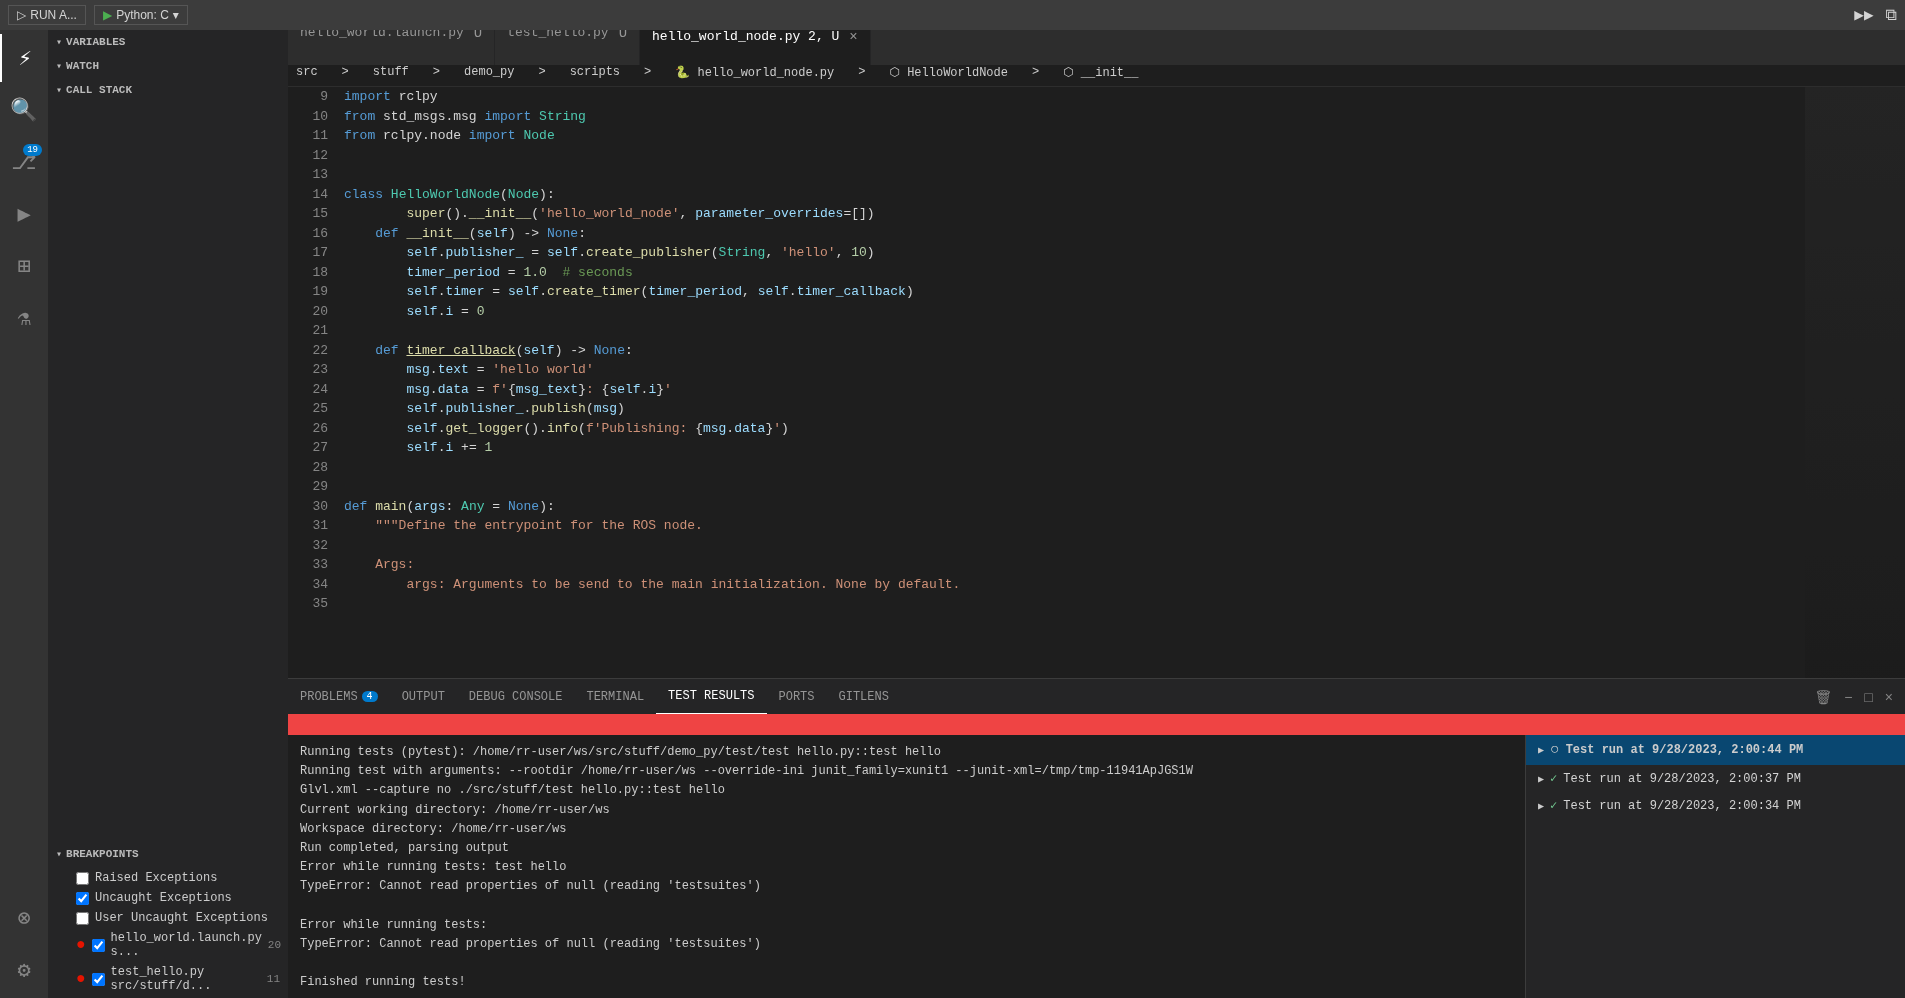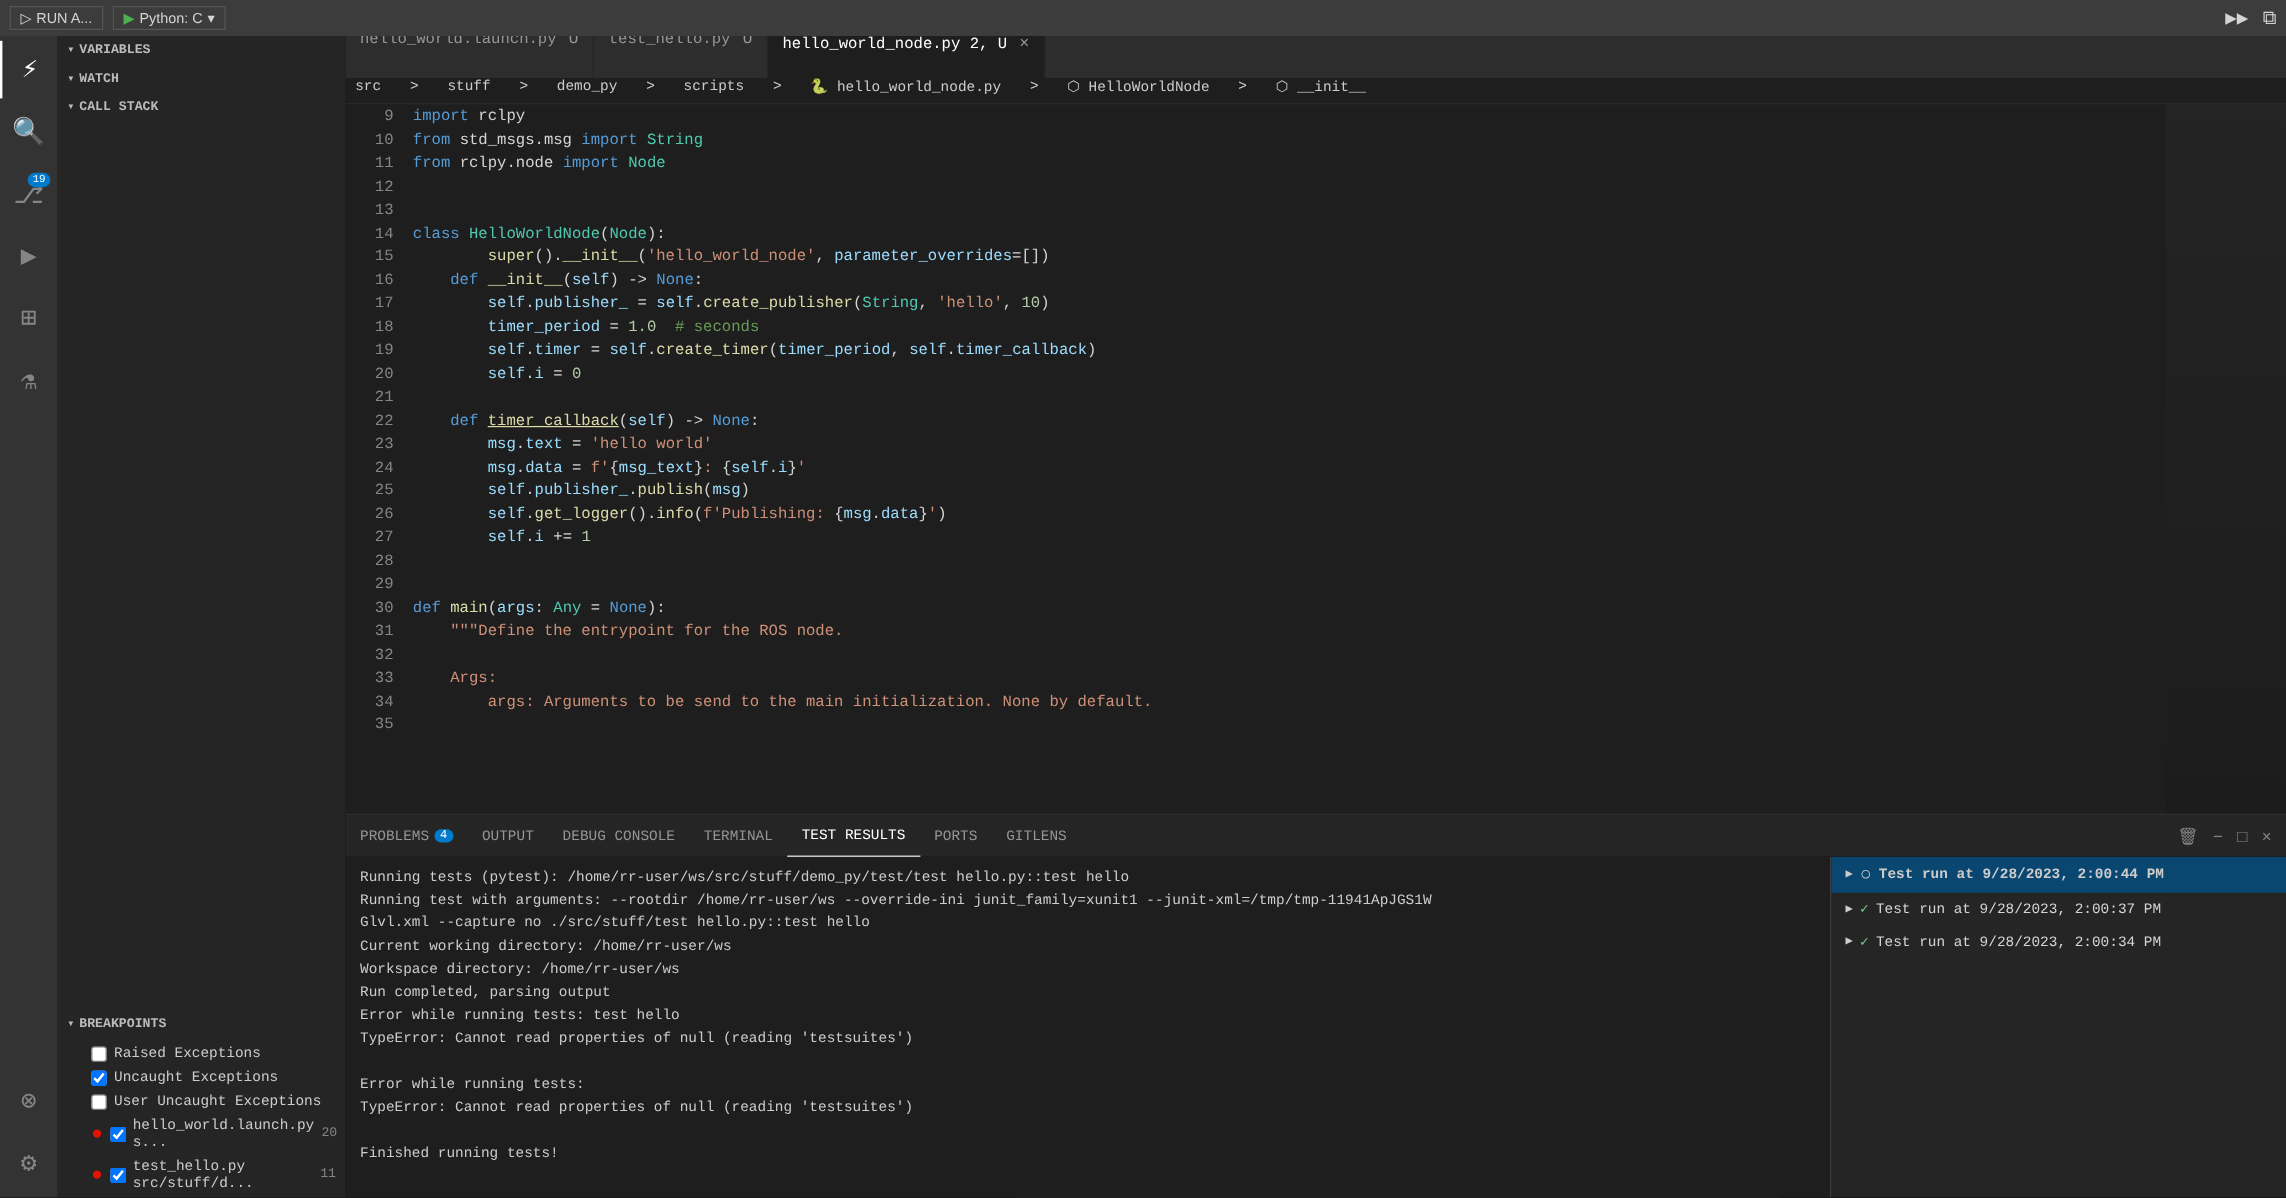--- a/index.html
+++ b/index.html
@@ -60,21 +60,21 @@
     .cls { color: #4ec9b0; }
     .var { color: #9cdcfe; }
     .op { color: #d4d4d4; }
     .punc { color: #d4d4d4; }
     .none-kw { color: #569cd6; }
 
     
     .minimap { width: 100px; background: #1e1e1e; overflow: hidden; flex-shrink: 0; opacity: 0.7; }
 
     
-    .bottom-panel { height: 320px; background: #000000; display: flex; flex-direction: column; border-top: 1px solid #3c3c3c; flex-shrink: 0; }
+    .bottom-panel { height: 320px; background: #ef4444; display: flex; flex-direction: column; border-top: 1px solid #3c3c3c; flex-shrink: 0; gap: 21px; }
     .panel-tabs { height: 35px; background: #252526; display: flex; align-items: center; padding: 0; flex-shrink: 0; }
     .panel-tab { padding: 0 12px; height: 35px; display: flex; align-items: center; font-size: 12px; cursor: pointer; color: #969696; white-space: nowrap; }
     .panel-tab.active { color: #ffffff; border-bottom: 1px solid #ffffff; }
     .panel-tab .badge { background: #007acc; color: white; border-radius: 8px; font-size: 10px; padding: 0 5px; margin-left: 4px; }
     .panel-content { display: flex; flex: 1; overflow: hidden; }
 
     
     .test-output { flex: 1; overflow-y: auto; padding: 8px 12px; font-size: 12px; line-height: 1.6; color: #cccccc; background: #1e1e1e; }
     .test-output .normal-text { color: #cccccc; }
 

